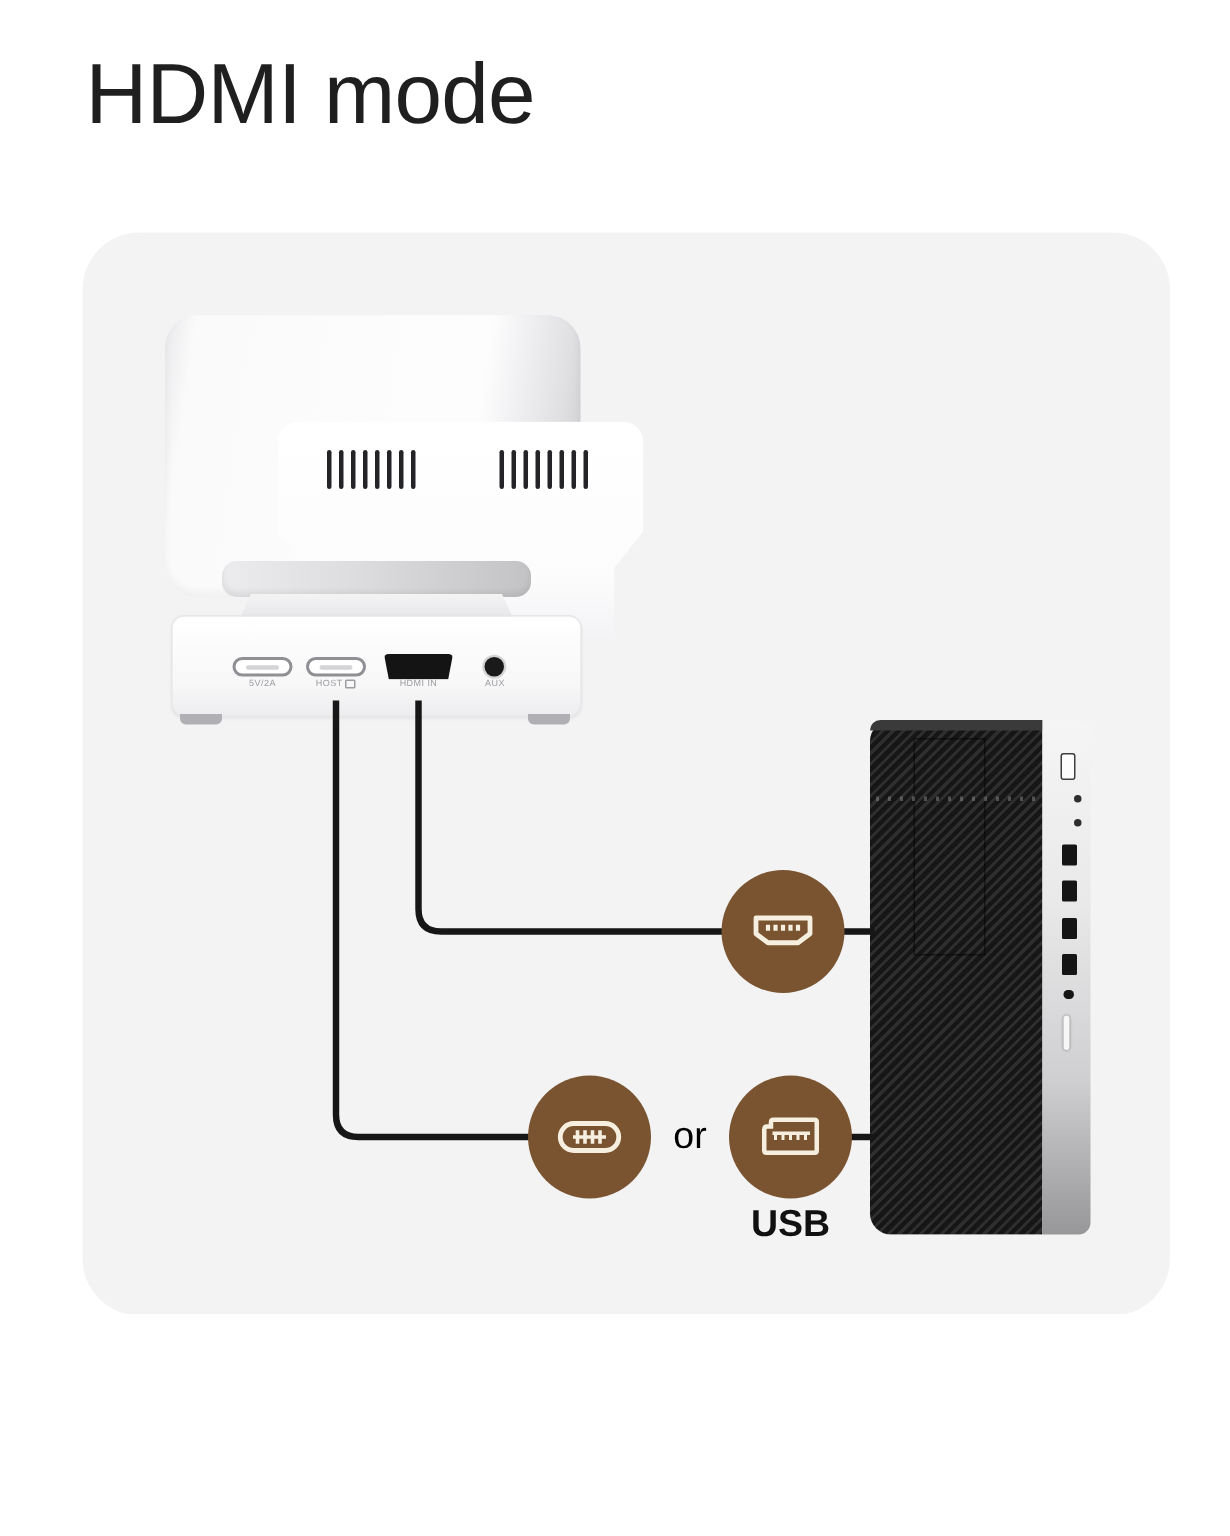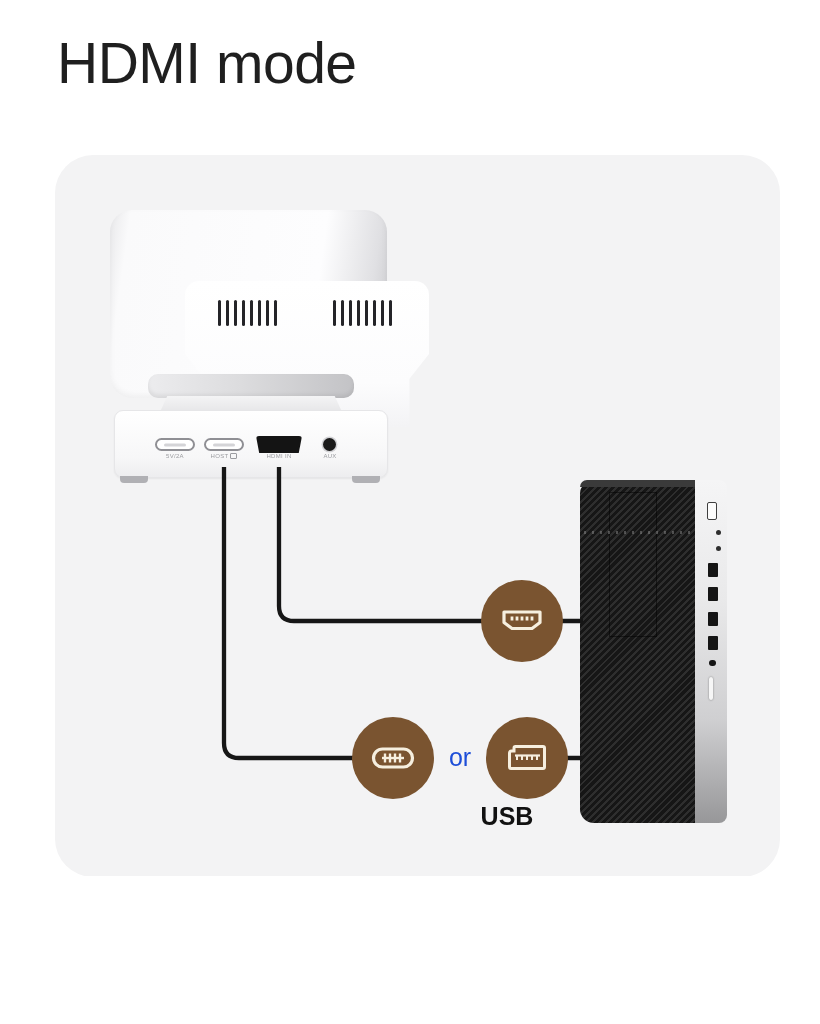--- a/index.html
+++ b/index.html
@@ -80,23 +80,23 @@
 
   
   .ccirc{position:absolute;width:82px;height:82px;border-radius:50%;background:#7a5430;
          display:flex;align-items:center;justify-content:center;}
   .c-hdmi{left:426px;top:425px;}
   .c-typec{left:297px;top:562px;}
   .c-usb{left:431px;top:562px;}
   .clabel{position:absolute;width:120px;text-align:center;font-size:25px;font-weight:700;color:#111111;}
   .l-hdmi{left:407px;top:509px;}
   .l-typec{left:278px;top:647px;}
-  .l-usb{left:392px;top:647px;}
+  .l-usb{left:412px;top:647px;}
   .or{position:absolute;left:380px;top:588px;width:50px;text-align:center;
-      font-size:25px;color:#1d4ed8;}
+      font-size:25px;color:#000000;}
 
   
   .desc{position:absolute;left:40px;top:910px;width:740px;margin:0;text-align:center;
         font-size:19.5px;line-height:23.5px;color:#5a4434;}
 </style>
 </head>
 <body>
 
 <div class="stage">
 

